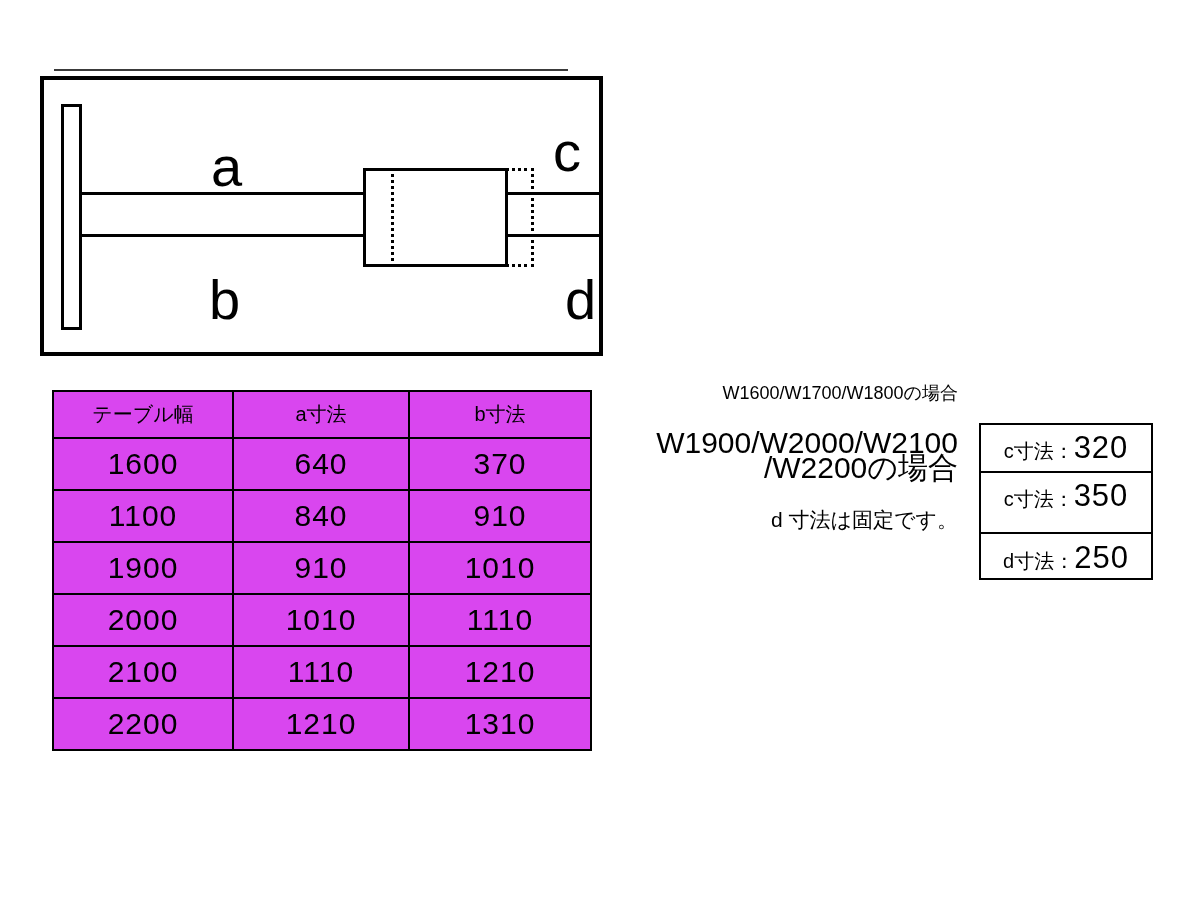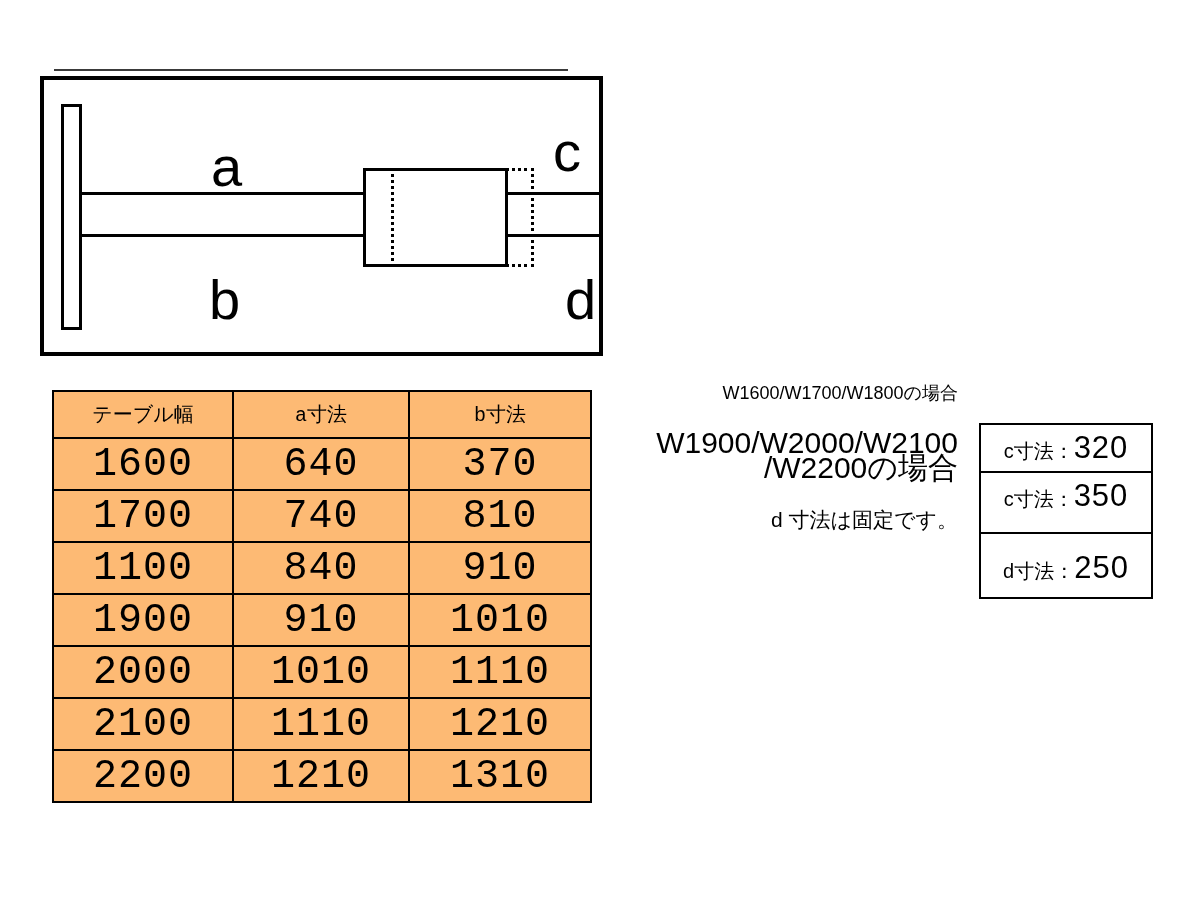--- a/index.html
+++ b/index.html
@@ -79,37 +79,36 @@
   .lbl-b { left: 209px; top: 272px; }
   .lbl-c { left: 553px; top: 124px; }
   .lbl-d { left: 565px; top: 272px; }
 
   
   .dim-table {
     position: absolute;
     left: 52px; top: 390px;
     border-collapse: collapse;
     table-layout: fixed;
-    background: #fdba74;
-    font-family: Liberation Mono, monospace;
+    background: #d946ef;
   }
   .dim-table th, .dim-table td {
     border: 2px solid #000;
     text-align: center;
     vertical-align: middle;
     padding: 0;
   }
   .dim-table th {
     height: 45px;
     font-size: 20px;
     font-weight: normal;
   }
   .dim-table td {
     height: 50px;
-    font-size: 40px;
+    font-size: 30px;
     letter-spacing: 1px;
     border-radius: 8px;
   }
 
   
   .ann {
     position: absolute;
     right: 242px;
     text-align: right;
     white-space: nowrap;
@@ -126,21 +125,21 @@
     border: 2px solid #000;
     box-sizing: border-box;
     background: #fff;
     text-align: center;
     white-space: nowrap;
     line-height: 46px;
     margin-top: 40px;
   }
   .vbox-c1 { top: 383px; height: 50px; }
   .vbox-c2 { top: 431px; height: 68px; }
-  .vbox-d  { top: 492px; height: 67px; line-height: 68px; }
+  .vbox-d  { top: 492px; height: 48px; line-height: 48px; }
   .vbox .vlabel { font-size: 20px; }
   .vbox .vsep   { font-size: 20px; }
   .vbox .vnum   { font-size: 31px; letter-spacing: 1px; }
 </style>
 </head>
 <body>
 
 <div class="canvas">
 
   <div>
@@ -170,25 +169,20 @@
         <th>b寸法</th>
       </tr>
     </thead>
     <tbody>
       <tr>
         <td>1600</td>
         <td>640</td>
         <td>370</td>
       </tr>
       <tr>
-        <td>1700</td>
-        <td>740</td>
-        <td>810</td>
-      </tr>
-      <tr>
         <td>1100</td>
         <td>840</td>
         <td>910</td>
       </tr>
       <tr>
         <td>1900</td>
         <td>910</td>
         <td>1010</td>
       </tr>
       <tr>

